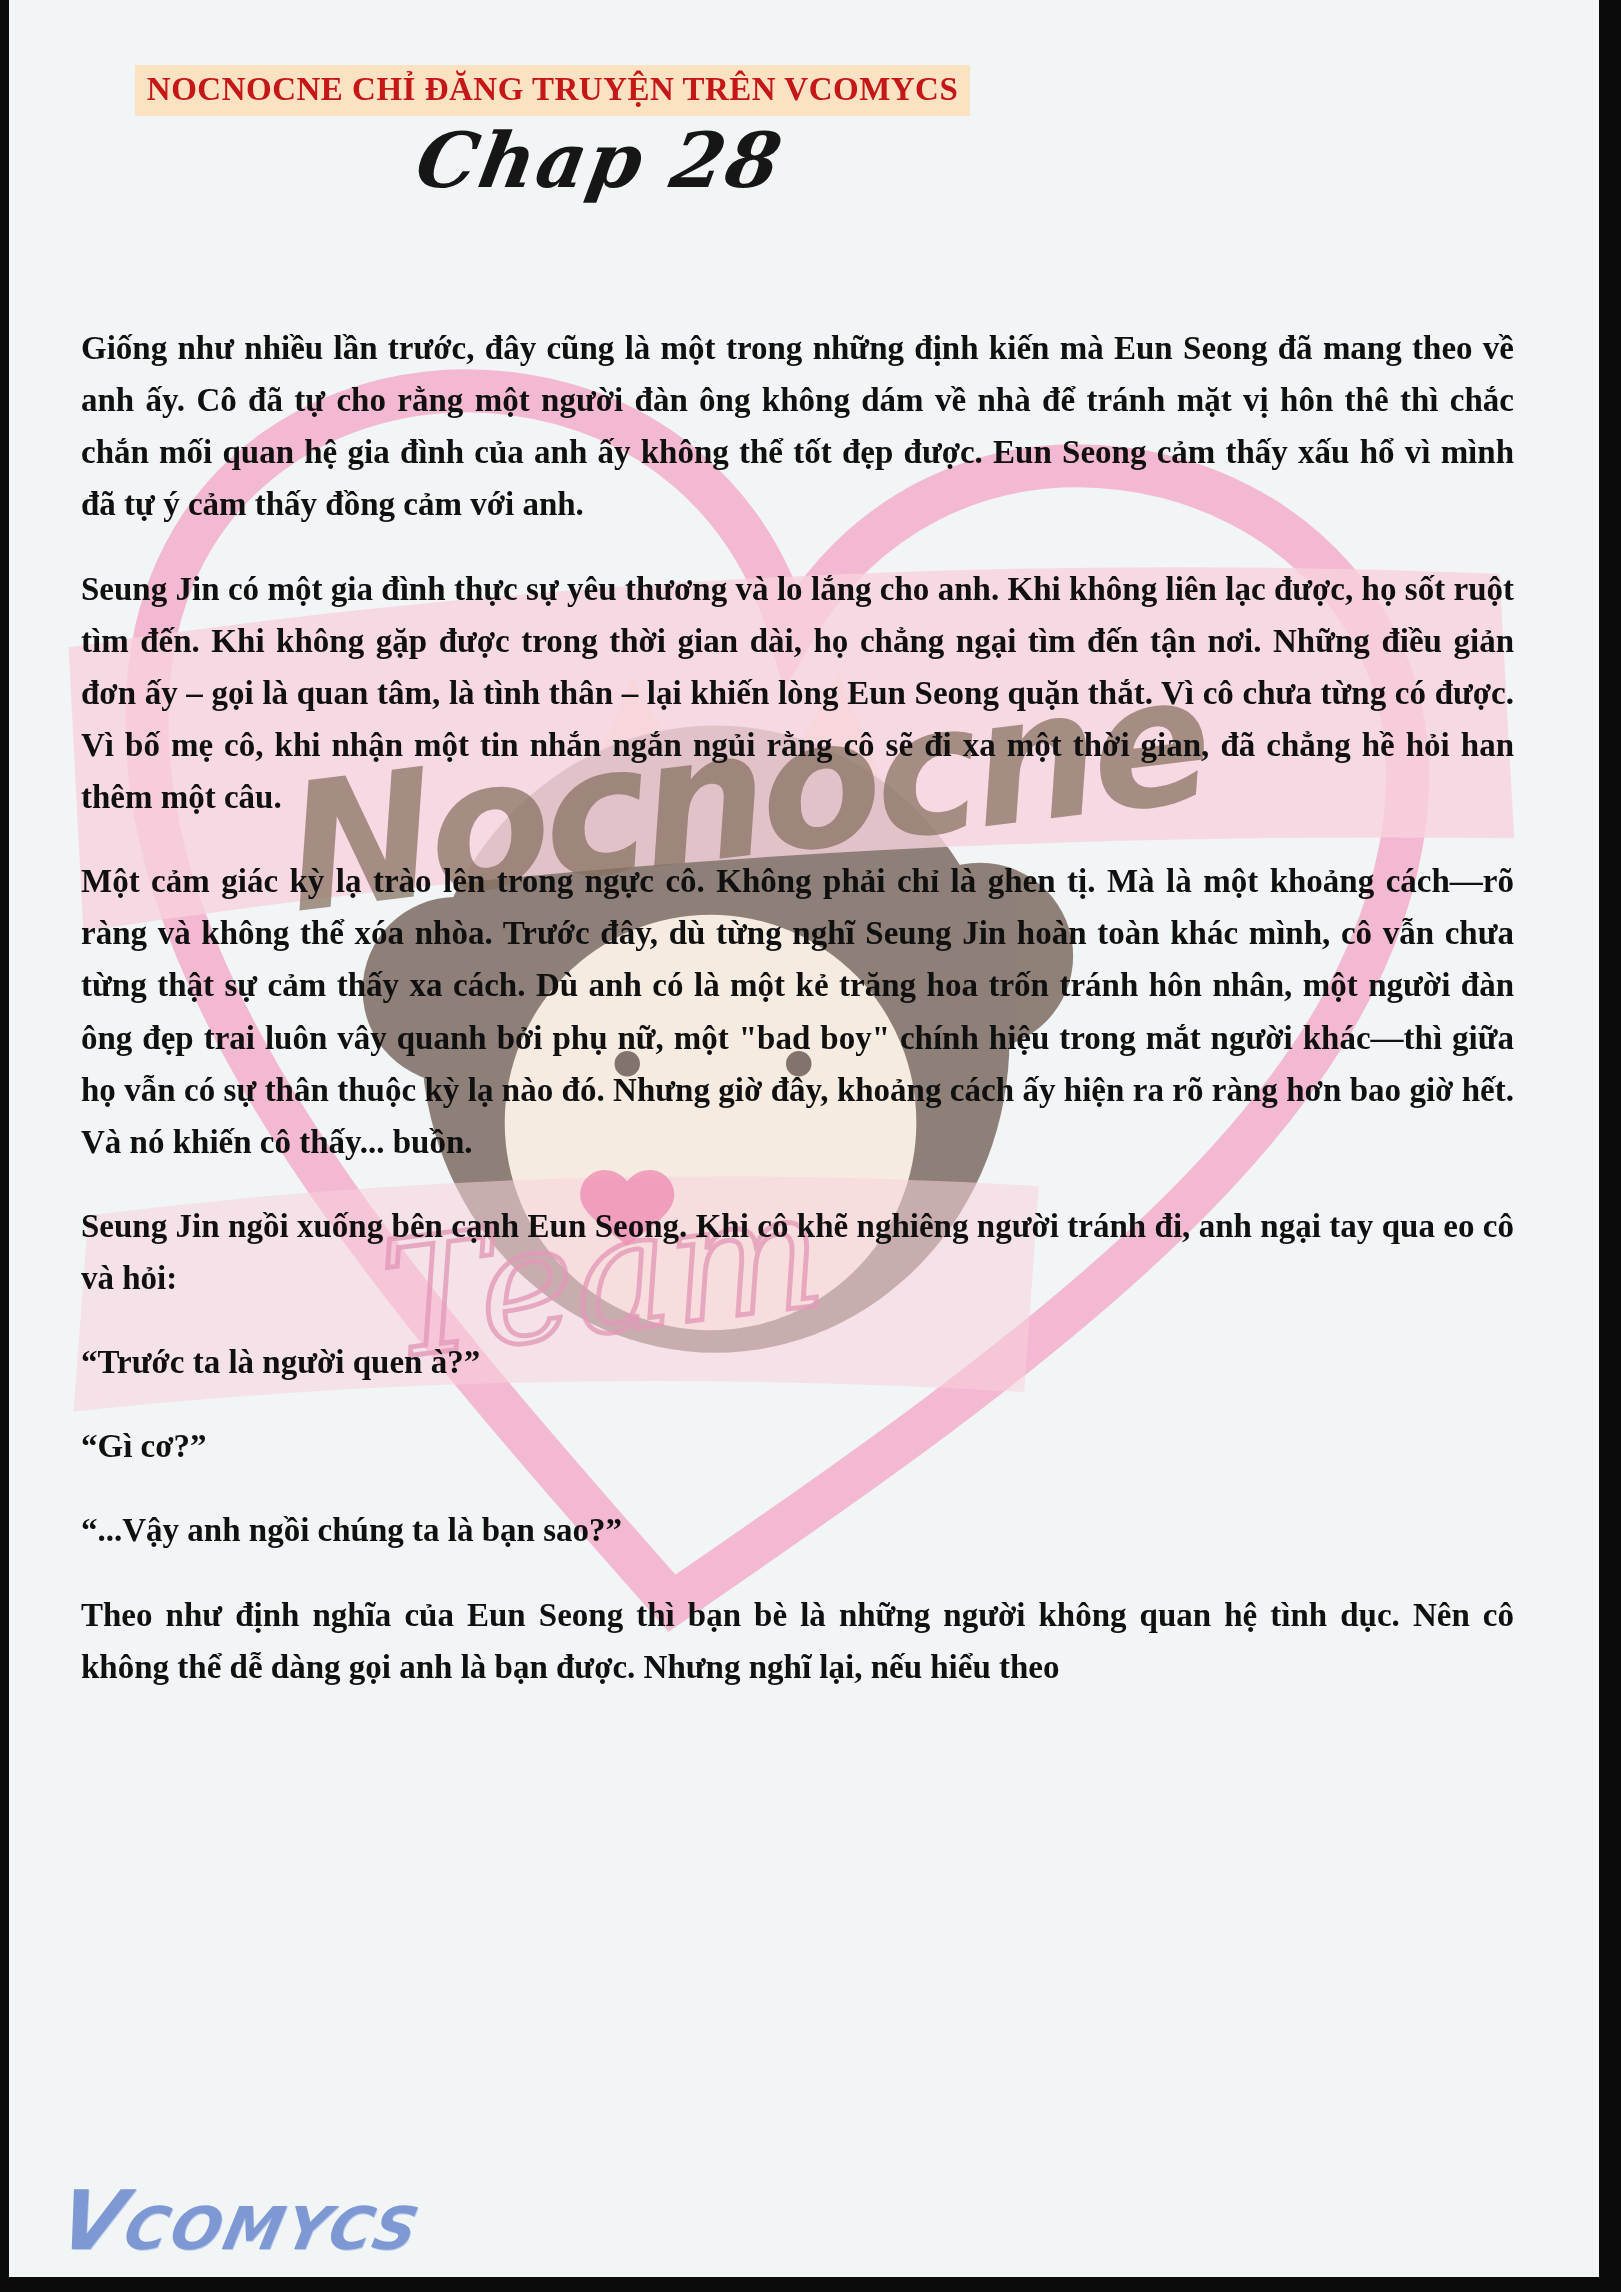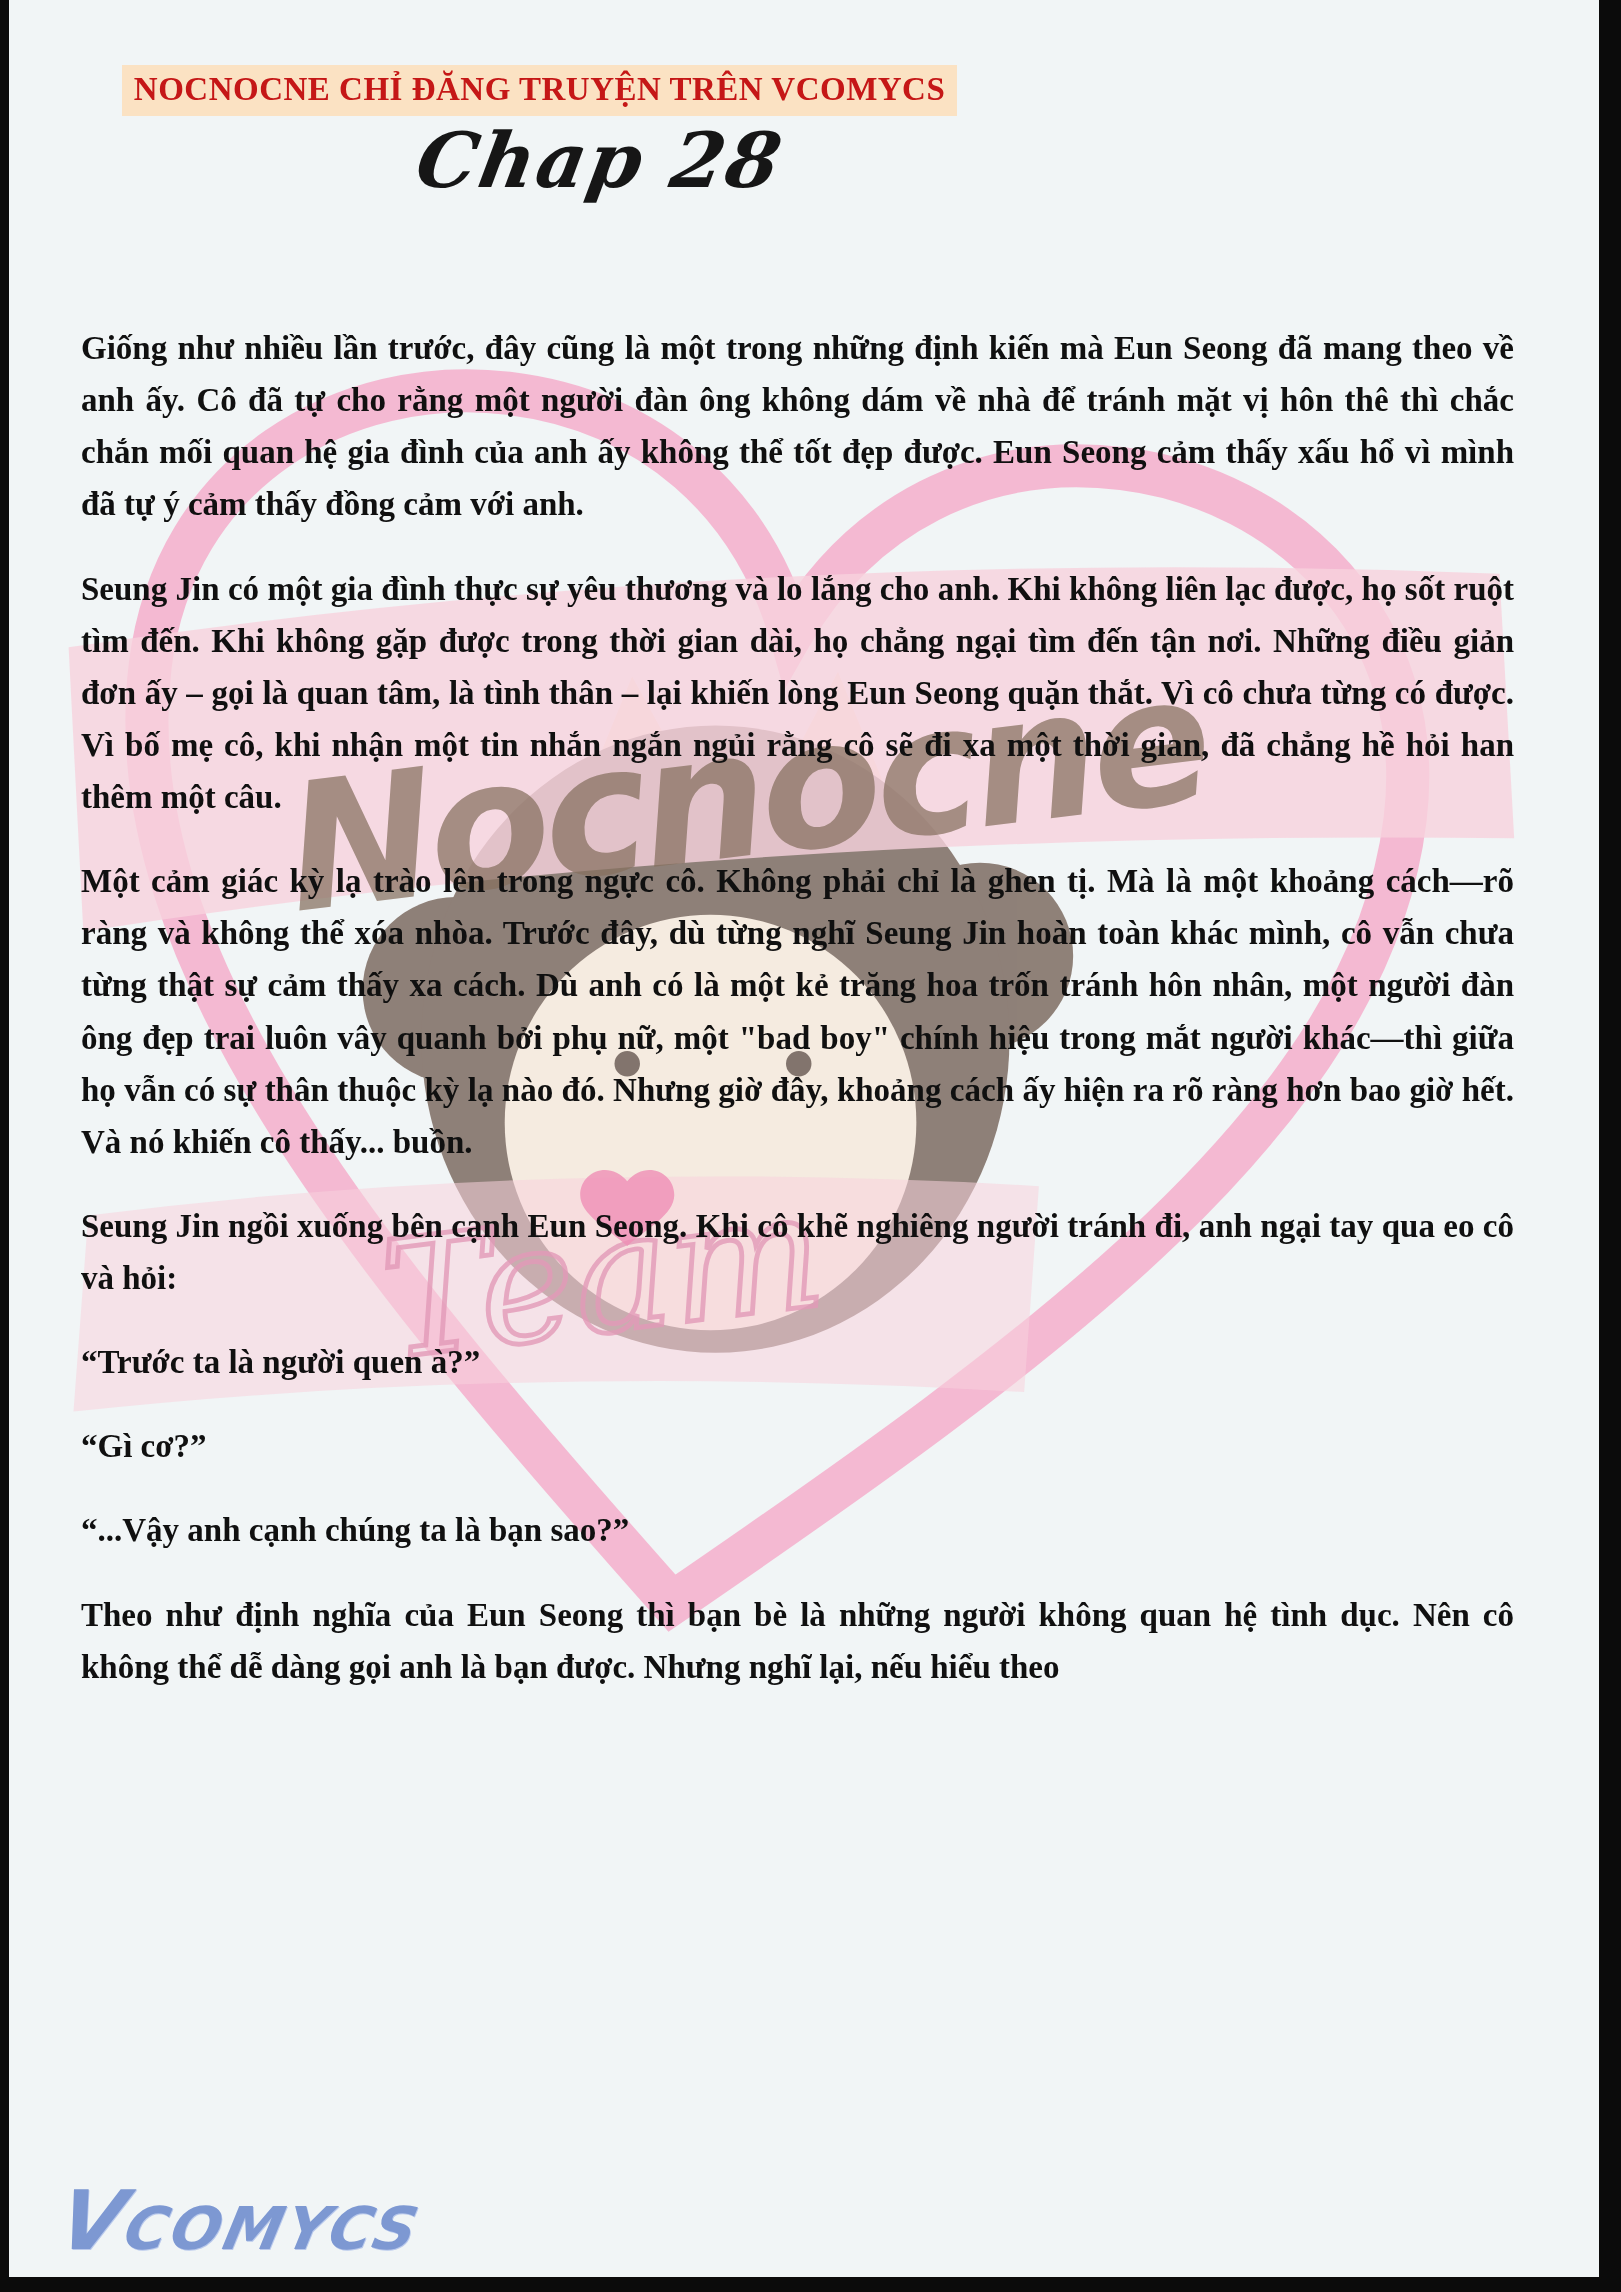--- a/index.html
+++ b/index.html
@@ -9,21 +9,21 @@
     background:#f1f5f6;
     overflow:hidden;
     font-family:"Liberation Serif", serif;
   }
   .edge{position:absolute;background:#0b0b0b;}
   .edge-left{left:0;top:0;width:8.8px;height:100%;}
   .edge-right{right:0;top:0;width:21.6px;height:100%;}
   .edge-bottom{left:0;bottom:0;width:100%;height:15.7px;}
 
   .notice{
-    position:absolute;top:65px;left:122px;
+    position:absolute;top:65px;left:135px;
     background:#fbe2c3;color:#c51717;
     font-weight:bold;font-size:33px;line-height:1.2;
     padding:4.9px 11.8px 6.9px 11.8px;letter-spacing:0.5px;
     white-space:nowrap;
   }
   .chapter{
     position:absolute;top:116px;left:0;width:74%;
     text-align:center;
     font-family:"DejaVu Serif", serif;
     font-style:italic;font-weight:bold;
@@ -87,21 +87,21 @@
 
   <div class="chapter">Chap 28</div>
 
   <main class="content">
     <p>Giống như nhiều lần trước, đây cũng là một trong những định kiến mà Eun Seong đã mang theo về anh ấy. Cô đã tự cho rằng một người đàn ông không dám về nhà để tránh mặt vị hôn thê thì chắc chắn mối quan hệ gia đình của anh ấy không thể tốt đẹp được. Eun Seong cảm thấy xấu hổ vì mình đã tự ý cảm thấy đồng cảm với anh.</p>
     <p>Seung Jin có một gia đình thực sự yêu thương và lo lắng cho anh. Khi không liên lạc được, họ sốt ruột tìm đến. Khi không gặp được trong thời gian dài, họ chẳng ngại tìm đến tận nơi. Những điều giản đơn ấy – gọi là quan tâm, là tình thân – lại khiến lòng Eun Seong quặn thắt. Vì cô chưa từng có được. Vì bố mẹ cô, khi nhận một tin nhắn ngắn ngủi rằng cô sẽ đi xa một thời gian, đã chẳng hề hỏi han thêm một câu.</p>
     <p>Một cảm giác kỳ lạ trào lên trong ngực cô. Không phải chỉ là ghen tị. Mà là một khoảng cách—rõ ràng và không thể xóa nhòa. Trước đây, dù từng nghĩ Seung Jin hoàn toàn khác mình, cô vẫn chưa từng thật sự cảm thấy xa cách. Dù anh có là một kẻ trăng hoa trốn tránh hôn nhân, một người đàn ông đẹp trai luôn vây quanh bởi phụ nữ, một "bad boy" chính hiệu trong mắt người khác—thì giữa họ vẫn có sự thân thuộc kỳ lạ nào đó. Nhưng giờ đây, khoảng cách ấy hiện ra rõ ràng hơn bao giờ hết. Và nó khiến cô thấy... buồn.</p>
     <p>Seung Jin ngồi xuống bên cạnh Eun Seong. Khi cô khẽ nghiêng người tránh đi, anh ngại tay qua eo cô và hỏi:</p>
     <p>“Trước ta là người quen à?”</p>
     <p>“Gì cơ?”</p>
-    <p>“...Vậy anh cạnh chúng ta là bạn sao?”</p>
+    <p>“...Vậy anh ngồi chúng ta là bạn sao?”</p>
     <p>Theo như định nghĩa của Eun Seong thì bạn bè là những người không quan hệ tình dục. Nên cô không thể dễ dàng gọi anh là bạn được. Nhưng nghĩ lại, nếu hiểu theo</p>
   </main>
 
   <div class="logo">VCOMYCS</div>
 
   <div class="edge edge-left"></div>
   <div class="edge edge-right"></div>
   <div class="edge edge-bottom"></div>
 </div>
 

